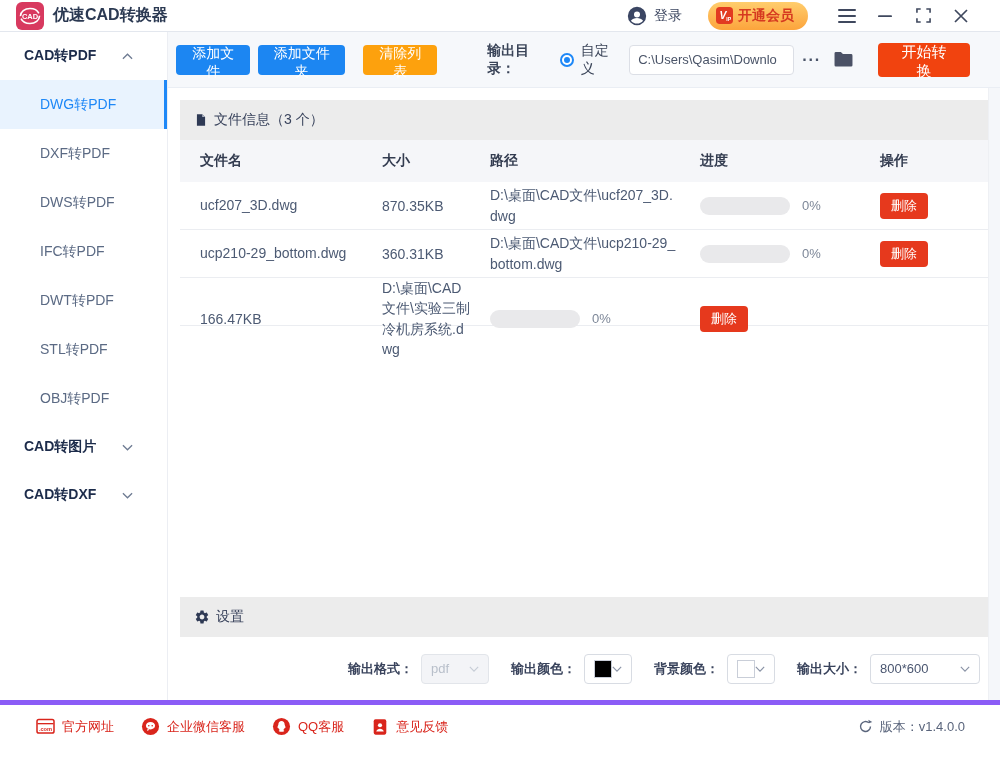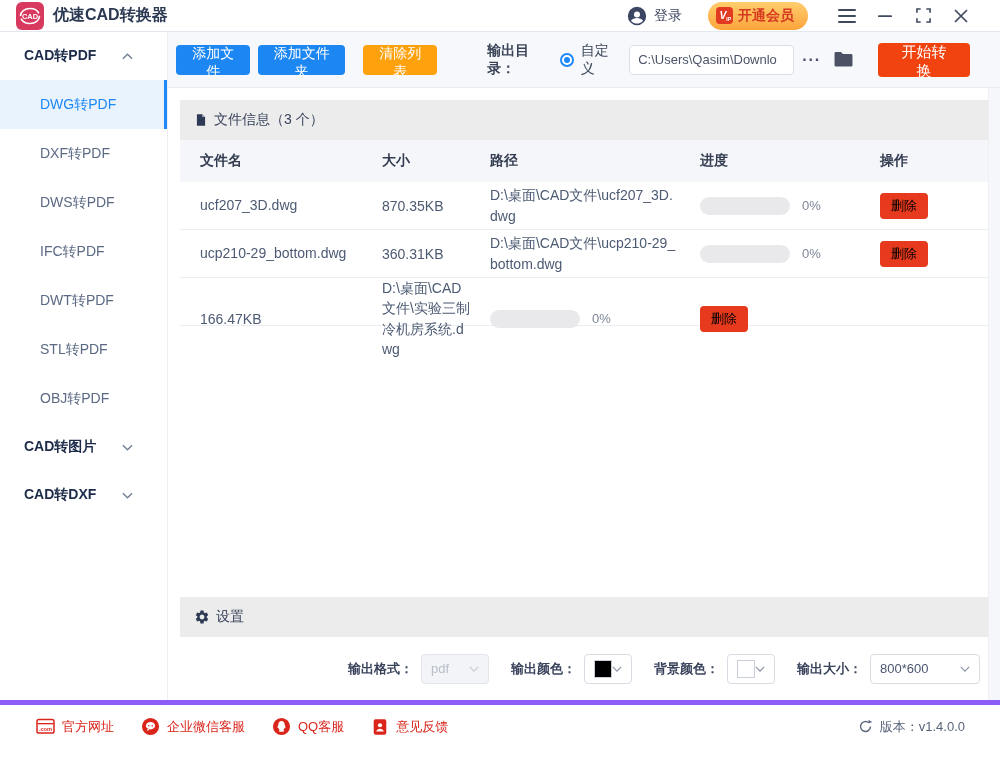--- a/index.html
+++ b/index.html
@@ -52,21 +52,21 @@
   .section-bar { height:40px; background:#ececec; display:flex; align-items:center; padding:0 14px; gap:6px; }
   .section-title { font-size:14px; color:#39435c; }
   .t-head { display:grid; grid-template-columns:182px 108px 210px 180px 1fr; padding:0 20px; height:42px; align-items:center;
             background:#f5f6f9; font-size:14px; font-weight:700; color:#333c50; }
   .t-row { display:grid; grid-template-columns:182px 108px 210px 180px 1fr; padding:0 20px; height:48px; align-items:center;
            background:#fff; border-bottom:1px solid #ebedf1; font-size:14px; color:#4c5a73; }
   .cell-name, .cell-path { padding-right:20px; word-break:break-all; line-height:1.45; }
   .progress-cell { display:flex; align-items:center; gap:12px; }
   .pbar { width:90px; height:18px; border-radius:9px; background:#e9e9eb; }
   .pct { font-size:13px; color:#7d8798; }
-  .del-btn { background:#e6391d; color:#000000; border:none; border-radius:4px; height:26px; padding:0 11px; font-size:13px; cursor:pointer; font-family:inherit; }
+  .del-btn { background:#e6391d; color:#ffffff; border:none; border-radius:4px; height:26px; padding:0 11px; font-size:13px; cursor:pointer; font-family:inherit; }
 
   
   .settings { padding:0 12px; }
   .settings-row { height:63px; display:flex; align-items:center; padding:0 8px; background:#fff;justify-content:flex-end; }
   .set-label { font-size:13px; font-weight:700; color:#39435c; }
   .select { height:30px; border:1px solid #d8dce3; border-radius:4px; background:#fff; display:flex; align-items:center;
             justify-content:space-between; padding:0 9px; cursor:pointer; }
   .select.disabled { background:#f3f4f7; border-color:#e2e5ea; cursor:default; }
   .sel-text { font-size:13px; color:#4a5670; }
   .sel-text.dim { color:#b8bfca; }

